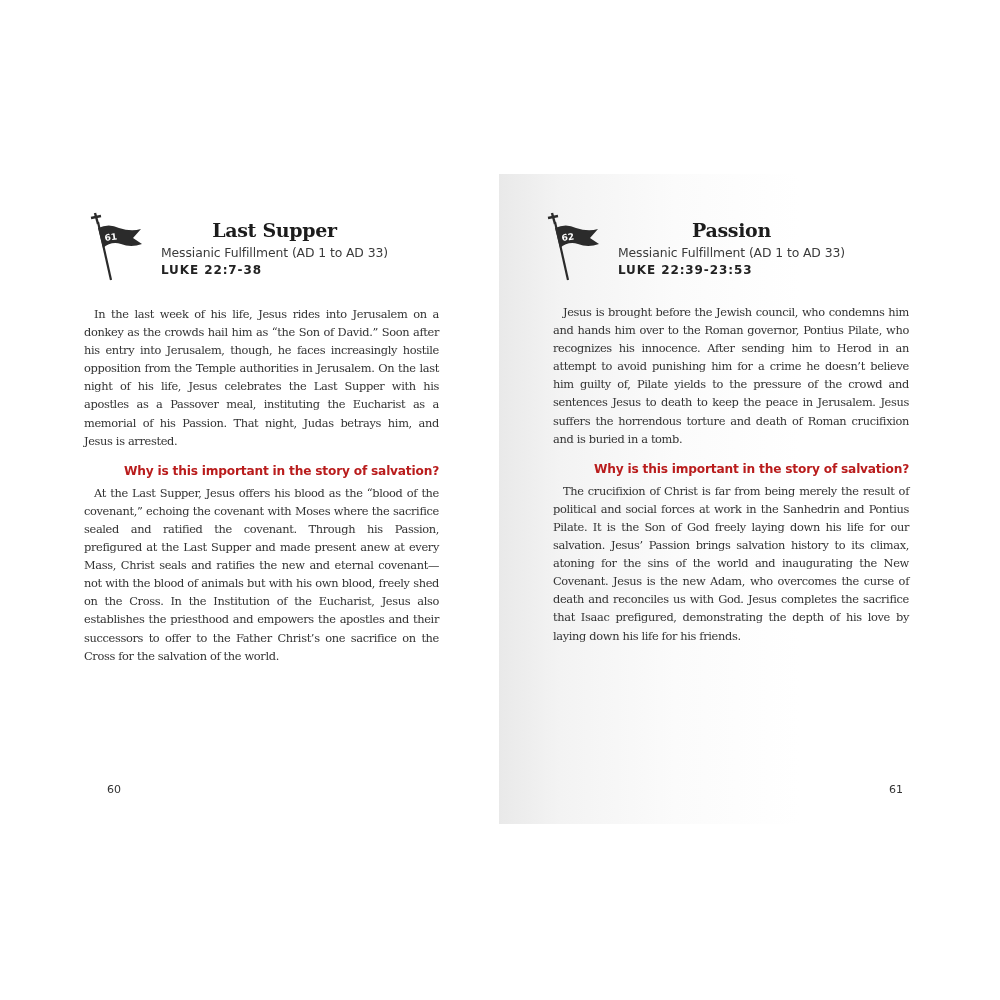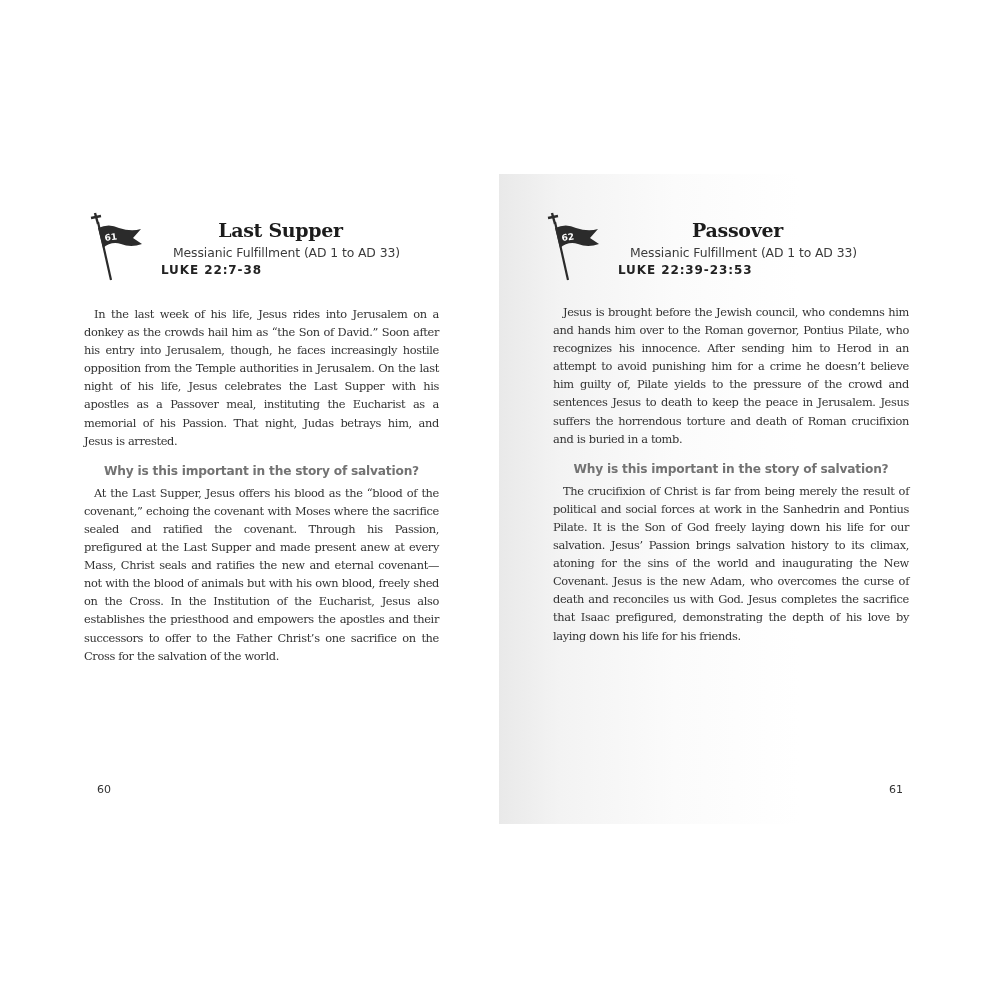--- a/index.html
+++ b/index.html
@@ -33,50 +33,49 @@
     }
     .title {
       font-family: "DejaVu Serif", serif;
       font-weight: bold; font-size: 19px; color: #1c1c1c;
       line-height: 24px; letter-spacing: -0.3px; text-align: center;
     }
     .subtitle {
       font-family: "DejaVu Sans", sans-serif;
       font-size: 12.4px; color: #3b3b3b; line-height: 20px; margin-top: 1px;
       letter-spacing: -0.1px;
-      margin-left: 12px;
     }
     .ref {
       font-family: "DejaVu Sans", sans-serif;
       font-weight: bold; font-size: 12px; color: #222; letter-spacing: 0.9px;
       line-height: 14px;
     }
 
     .body {
       position: absolute; width: 352px;
       font-family: "DejaVu Serif", serif;
       font-size: 11.4px; line-height: 18.1px; color: #333;
       text-align: justify; letter-spacing: -0.35px;
       hyphens: manual;
     }
     .page.left .body { left: 84px; top: 305px; width: 355px; }
     .page.right .body { left: 53px; top: 303px; width: 356px; }
     .body p { margin: 0; text-indent: 10px; }
     .body h3 {
       font-family: "DejaVu Sans", sans-serif;
-      font-weight: bold; font-size: 12.2px; color: #737373;
+      font-weight: bold; font-size: 12.2px; color: #b91c1c;
       margin: 12px 0 4px 0; line-height: 18px; letter-spacing: -0.2px;
-      text-align: center;
+      text-align: right;
     }
     .page-number {
       position: absolute; top: 783px;
       font-family: "DejaVu Sans", sans-serif;
       font-size: 11px; color: #333;
     }
-    .page.left .page-number { left: 97px; }
+    .page.left .page-number { left: 107px; }
     .page.right .page-number { left: 389px; }
   </style>
 </head>
 <body>
 
 <div class="page-shade"></div>
 
 <div class="page left">
   <div class="header">
     <svg class="flag-icon" viewBox="0 0 60 72">
@@ -105,21 +104,21 @@
 <div class="page right">
   <div class="header">
     <svg class="flag-icon" viewBox="0 0 60 72">
       <line x1="11" y1="12" x2="24" y2="70" stroke="#2b2b2b" stroke-width="2.2"></line>
       <line x1="8" y1="3" x2="11" y2="14" stroke="#2b2b2b" stroke-width="2.4"></line>
       <line x1="4" y1="8" x2="14" y2="6" stroke="#2b2b2b" stroke-width="2.4"></line>
       <path d="M11 18 Q22 13 32 18 Q44 22 54 19 L46 28 L55 34 Q44 38 34 34 Q24 31 16 38 Z" fill="#2b2b2b"></path>
       <text x="18" y="31" font-family="DejaVu Sans, sans-serif" font-weight="bold" font-size="9" fill="#ffffff" transform="rotate(-8 18 31)">62</text>
     </svg>
     <div class="titles">
-      <div class="title">Passover</div>
+      <div class="title">Passion</div>
       <div class="subtitle">Messianic Fulfillment (AD 1 to AD 33)</div>
       <div class="ref">LUKE 22:39-23:53</div>
     </div>
   </div>
 
   <div class="body">
     <p>Jesus is brought before the Jewish council, who con­demns him and hands him over to the Roman governor, Pontius Pilate, who recognizes his innocence. After sending him to Herod in an attempt to avoid punishing him for a crime he doesn’t believe him guilty of, Pilate yields to the pressure of the crowd and sentences Jesus to death to keep the peace in Jerusalem. Jesus suffers the horrendous torture and death of Roman crucifixion and is buried in a tomb.</p>
     <h3>Why is this important in the story of salvation?</h3>
     <p>The crucifixion of Christ is far from being merely the re­sult of political and social forces at work in the Sanhedrin and Pontius Pilate. It is the Son of God freely laying down his life for our salvation. Jesus’ Passion brings salvation history to its climax, atoning for the sins of the world and inaugurating the New Covenant. Jesus is the new Adam, who overcomes the curse of death and reconciles us with God. Jesus completes the sacrifice that Isaac prefigured, demonstrating the depth of his love by laying down his life for his friends.</p>
   </div>

